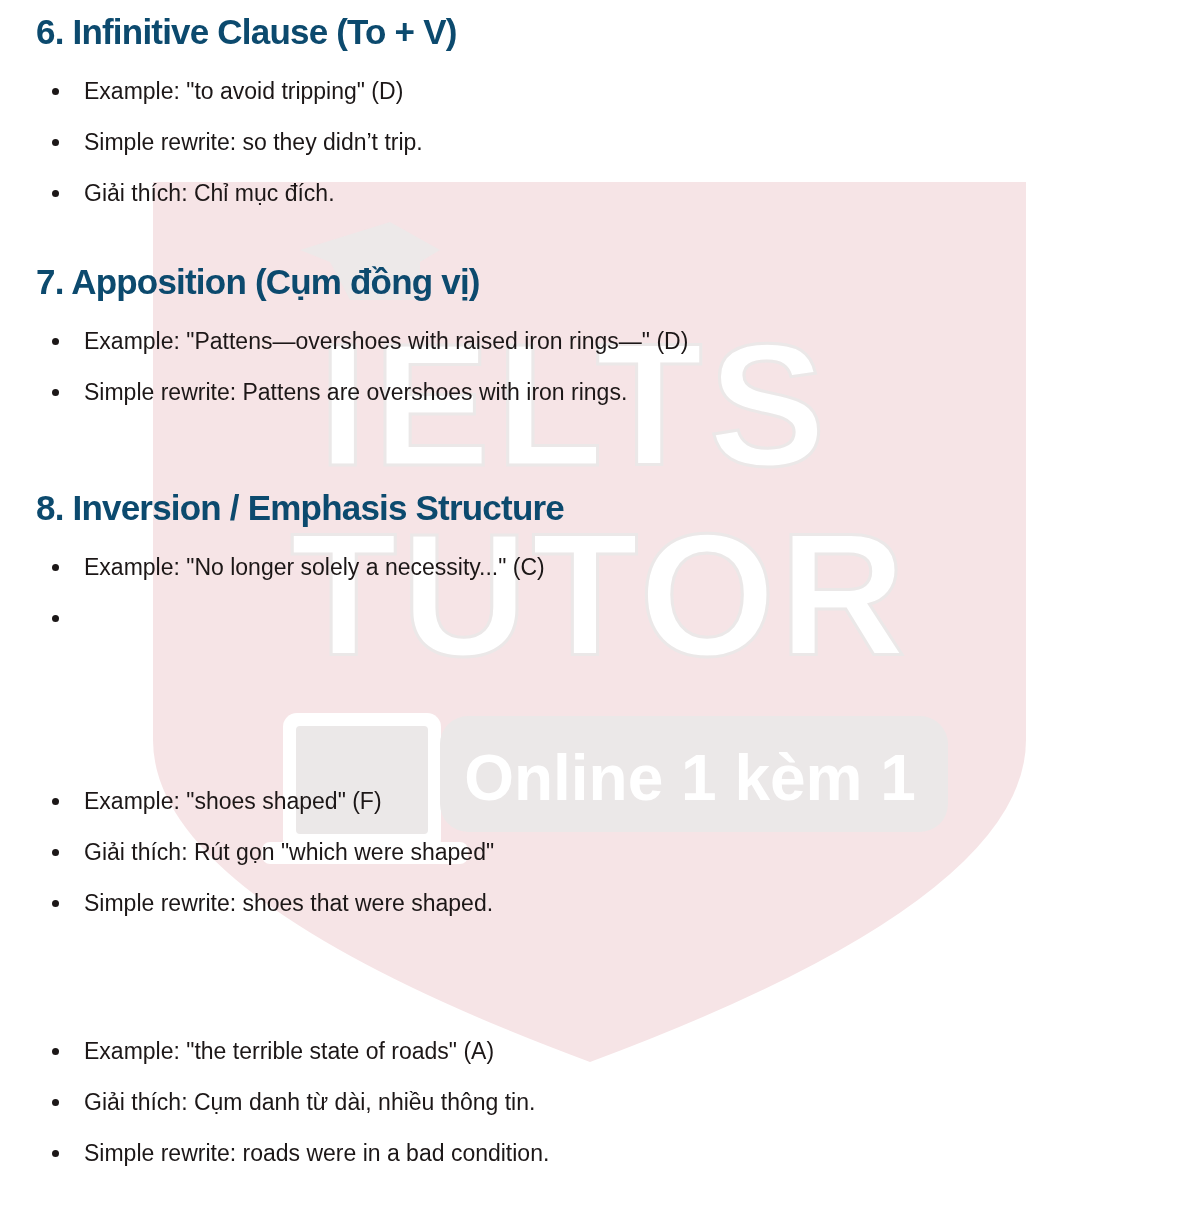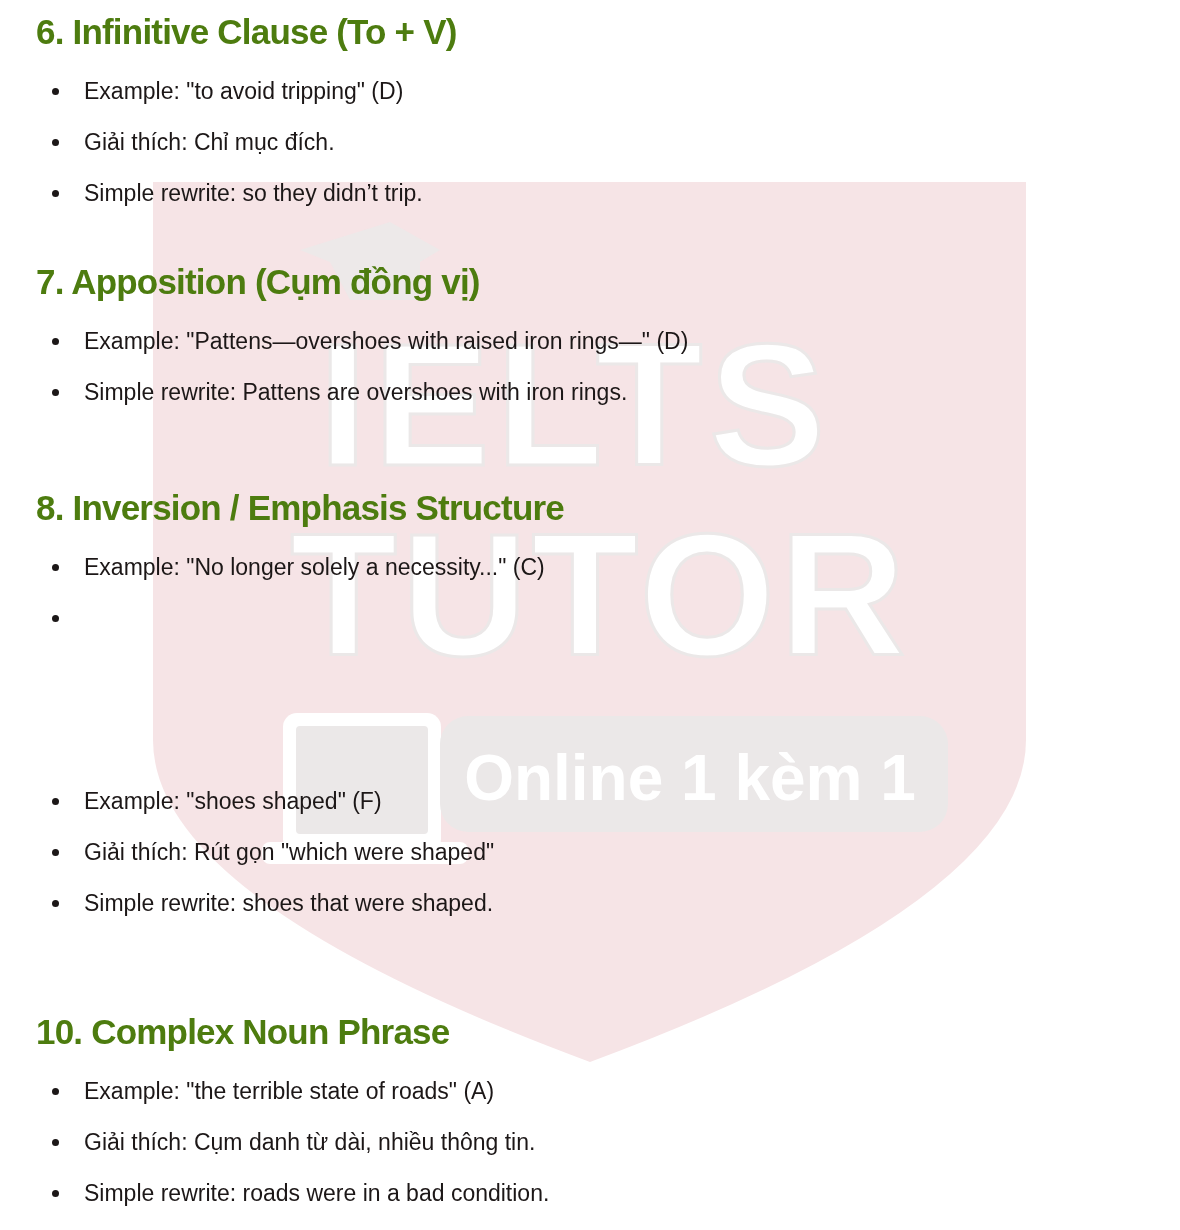--- a/index.html
+++ b/index.html
@@ -32,21 +32,21 @@
   .section {
     position: absolute;
     left: 36px;
   }
   .section h2 {
     margin: 0;
     font-size: 35px;
     font-weight: bold;
     letter-spacing: -0.8px;
     line-height: 40px;
-    color: #4d7c0f;
+    color: #0c4a6e;
     white-space: nowrap;
   }
   .section ul {
     list-style: none;
     margin: 0;
     padding: 0;
   }
   .section li {
     position: relative;
     height: 51px;
@@ -91,22 +91,22 @@
   <rect x="440" y="716" width="508" height="116" rx="28" fill="#ebe8e8"></rect>
   <text x="690" y="800" text-anchor="middle" font-family="Liberation Sans, sans-serif" font-weight="bold" font-size="64" fill="#ffffff">Online  1 kèm 1</text>
 </svg>
 
 <div class="content">
 
   <section class="section" style="top:12px">
     <h2>6. Infinitive Clause (To + V)</h2>
     <ul>
       <li><span class="bullet"></span><span>Example: "to avoid tripping" (D)</span></li>
+      <li><span class="bullet"></span><span>Simple rewrite: so they didn’t trip.</span></li>
       <li><span class="bullet"></span><span>Giải thích: Chỉ mục đích.</span></li>
-      <li><span class="bullet"></span><span>Simple rewrite: so they didn’t trip.</span></li>
     </ul>
   </section>
 
   <section class="section" style="top:262px">
     <h2>7. Apposition (Cụm đồng vị)</h2>
     <ul>
       <li><span class="bullet"></span><span>Example: "Pattens—overshoes with raised iron rings—" (D)</span></li>
       <li><span class="bullet"></span><span>Simple rewrite: Pattens are overshoes with iron rings.</span></li>
     </ul>
   </section>
@@ -121,21 +121,20 @@
 
   <section class="section" style="top:762px">
     <ul>
       <li><span class="bullet"></span><span>Example: "shoes shaped" (F)</span></li>
       <li><span class="bullet"></span><span>Giải thích: Rút gọn "which were shaped"</span></li>
       <li><span class="bullet"></span><span>Simple rewrite: shoes that were shaped.</span></li>
     </ul>
   </section>
 
   <section class="section" style="top:1012px">
-    <h2>10. Complex Noun Phrase</h2>
     <ul>
       <li><span class="bullet"></span><span>Example: "the terrible state of roads" (A)</span></li>
       <li><span class="bullet"></span><span>Giải thích: Cụm danh từ dài, nhiều thông tin.</span></li>
       <li><span class="bullet"></span><span>Simple rewrite: roads were in a bad condition.</span></li>
     </ul>
   </section>
 
 </div>
 
 </body></html>

